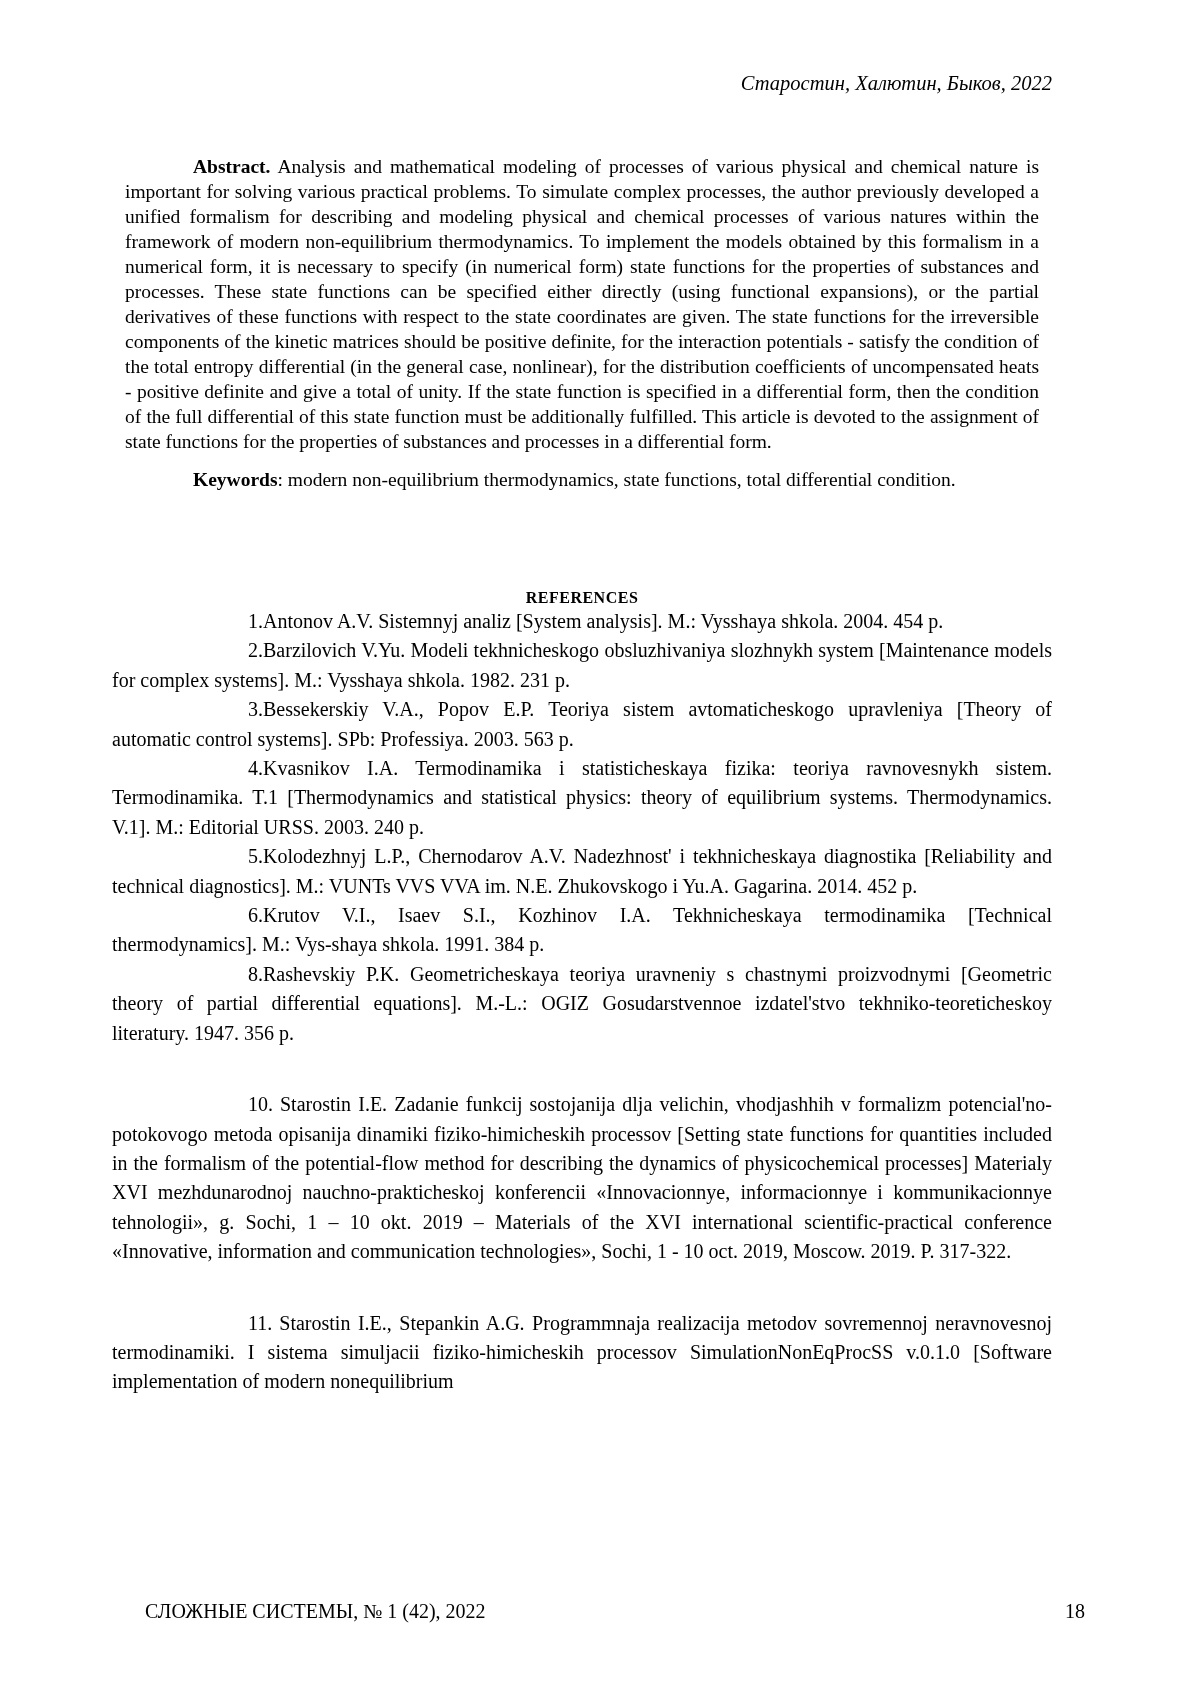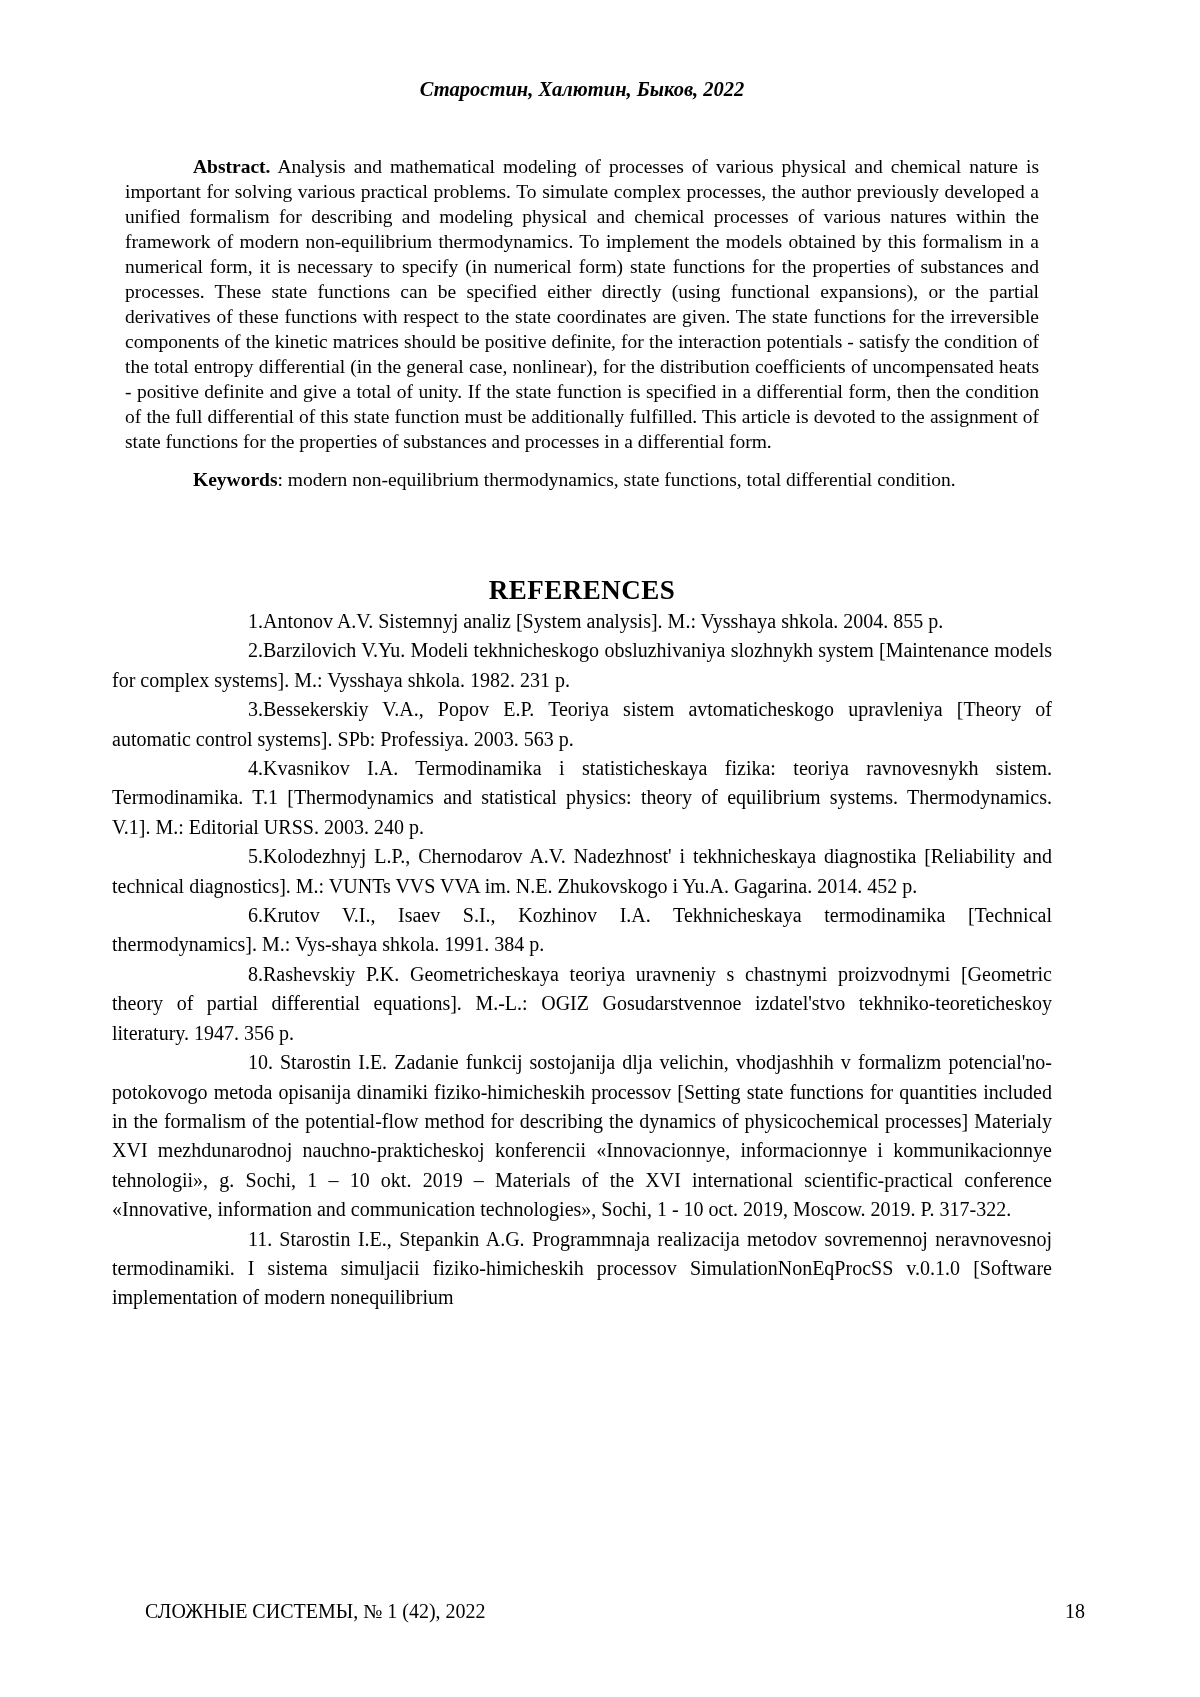--- a/index.html
+++ b/index.html
@@ -22,46 +22,46 @@
     height: 1697px;
     background: #ffffff;
   }
   .content-col {
     position: absolute;
     left: 112px;
     width: 940px;
   }
   
   .running-header {
-    top: 76px;
-    text-align: center;
+    top: 70px;
+    text-align: right;
     font-size: 20.5px;
-    font-weight: bold;
+    font-weight: normal;
     font-style: italic;
     line-height: 26px;
   }
   
   .abstract-block {
     top: 141px;
   }
   .abstract-block p {
     margin: 13px;
     font-size: 19.5px;
     line-height: 25px;
     text-align: justify;
     text-indent: 68px;
   }
   
   .refs-heading-wrap {
     top: 577px;
     text-align: center;
   }
   .refs-heading-wrap h2 {
-    margin: 0;
-    font-size: 27px;
+    margin: 8px;
+    font-size: 16px;
     font-weight: bold;
     line-height: 26px;
     letter-spacing: 0.5px;
   }
   
   .refs-block {
     top: 607px;
   }
   .refs-block p.ref {
     margin: 0;
@@ -71,20 +71,21 @@
     text-indent: 68px;
   }
   .ref-num {
     display: inline-block;
   }
   .ref-num.wide {
     min-width: 50px;
   }
   .ref-num.tight {
     padding-right: 7px;
+    margin-top: 42px;
   }
   
   .page-footer {
     top: 1598px;
     display: flex;
     justify-content: space-between;
     font-size: 20px;
     line-height: 26px;
     margin-left: 33px;
   }
@@ -99,21 +100,21 @@
   <div class="content-col abstract-block">
     <p><b>Abstract.</b> <span>Analysis and mathematical modeling of processes of various physical and chemical nature is important for solving various practical problems. To simulate complex processes, the author previously developed a unified formalism for describing and modeling physical and chemical processes of various natures within the framework of modern non-equilibrium thermodynamics. To implement the models obtained by this formalism in a numerical form, it is necessary to specify (in numerical form) state functions for the properties of substances and processes. These state functions can be specified either directly (using functional expansions), or the partial derivatives of these functions with respect to the state coordinates are given. The state functions for the irreversible components of the kinetic matrices should be positive definite, for the interaction potentials - satisfy the condition of the total entropy differential (in the general case, nonlinear), for the distribution coefficients of uncompensated heats - positive definite and give a total of unity. If the state function is specified in a differential form, then the condition of the full differential of this state function must be additionally fulfilled. This article is devoted to the assignment of state functions for the properties of substances and processes in a differential form.</span></p>
     <p><b>Keywords</b><span>:</span> <span>modern non-equilibrium thermodynamics, state functions, total differential condition.</span></p>
   </div>
 
   <div class="content-col refs-heading-wrap">
     <h2>REFERENCES</h2>
   </div>
 
   <div class="content-col refs-block">
-    <p class="ref"><span class="ref-num wide">1.</span><span>Antonov A.V. Sistemnyj analiz [System analysis]. M.: Vysshaya shkola. 2004. 855 p.</span></p>
+    <p class="ref"><span class="ref-num wide">1.</span><span>Antonov A.V. Sistemnyj analiz [System analysis]. M.: Vysshaya shkola. 2004. 454 p.</span></p>
     <p class="ref"><span class="ref-num wide">2.</span><span>Barzilovich V.Yu. Modeli tekhnicheskogo obsluzhivaniya slozhnykh system [Maintenance models for complex systems]. M.: Vysshaya shkola. 1982. 231 p.</span></p>
     <p class="ref"><span class="ref-num wide">3.</span><span>Bessekerskiy V.A., Popov E.P. Teoriya sistem avtomaticheskogo upravleniya [Theory of automatic control systems]. SPb: Professiya. 2003. 563 p.</span></p>
     <p class="ref"><span class="ref-num wide">4.</span><span>Kvasnikov I.A. Termodinamika i statisticheskaya fizika: teoriya ravnovesnykh sistem. Termodinamika. T.1 [Thermodynamics and statistical physics: theory of equilibrium systems. Thermodynamics. V.1]. M.: Editorial URSS. 2003. 240 p.</span></p>
     <p class="ref"><span class="ref-num wide">5.</span><span>Kolodezhnyj L.P., Chernodarov A.V. Nadezhnost' i tekhnicheskaya diagnostika [Reliability and technical diagnostics]. M.: VUNTs VVS VVA im. N.E. Zhukovskogo i Yu.A. Gagarina. 2014. 452 p.</span></p>
     <p class="ref"><span class="ref-num wide">6.</span><span>Krutov V.I., Isaev S.I., Kozhinov I.A. Tekhnicheskaya termodinamika [Technical thermodynamics]. M.: Vys-shaya shkola. 1991. 384 p.</span></p>
     <p class="ref"><span class="ref-num wide">8.</span><span>Rashevskiy P.K. Geometricheskaya teoriya uravneniy s chastnymi proizvodnymi [Geometric theory of partial differential equations]. M.-L.: OGIZ Gosudarstvennoe izdatel'stvo tekhniko-teoreticheskoy literatury. 1947. 356 p.</span></p>
     <p class="ref"><span class="ref-num tight">10.</span><span>Starostin I.E. Zadanie funkcij sostojanija dlja velichin, vhodjashhih v formalizm potencial'no-potokovogo metoda opisanija dinamiki fiziko-himicheskih processov [Setting state functions for quantities included in the formalism of the potential-flow method for describing the dynamics of physicochemical processes] Materialy XVI mezhdunarodnoj nauchno-prakticheskoj konferencii «Innovacionnye, informacionnye i kommunikacionnye tehnologii», g. Sochi, 1 – 10 okt. 2019 – Materials of the XVI international scientific-practical conference «Innovative, information and communication technologies», Sochi, 1 - 10 oct. 2019, Moscow. 2019. P. 317-322.</span></p>
     <p class="ref"><span class="ref-num tight">11.</span><span>Starostin I.E., Stepankin A.G. Programmnaja realizacija metodov sovremennoj neravnovesnoj termodinamiki. I sistema simuljacii fiziko-himicheskih processov SimulationNonEqProcSS v.0.1.0 [Software implementation of modern nonequilibrium</span></p>
   </div>
 

